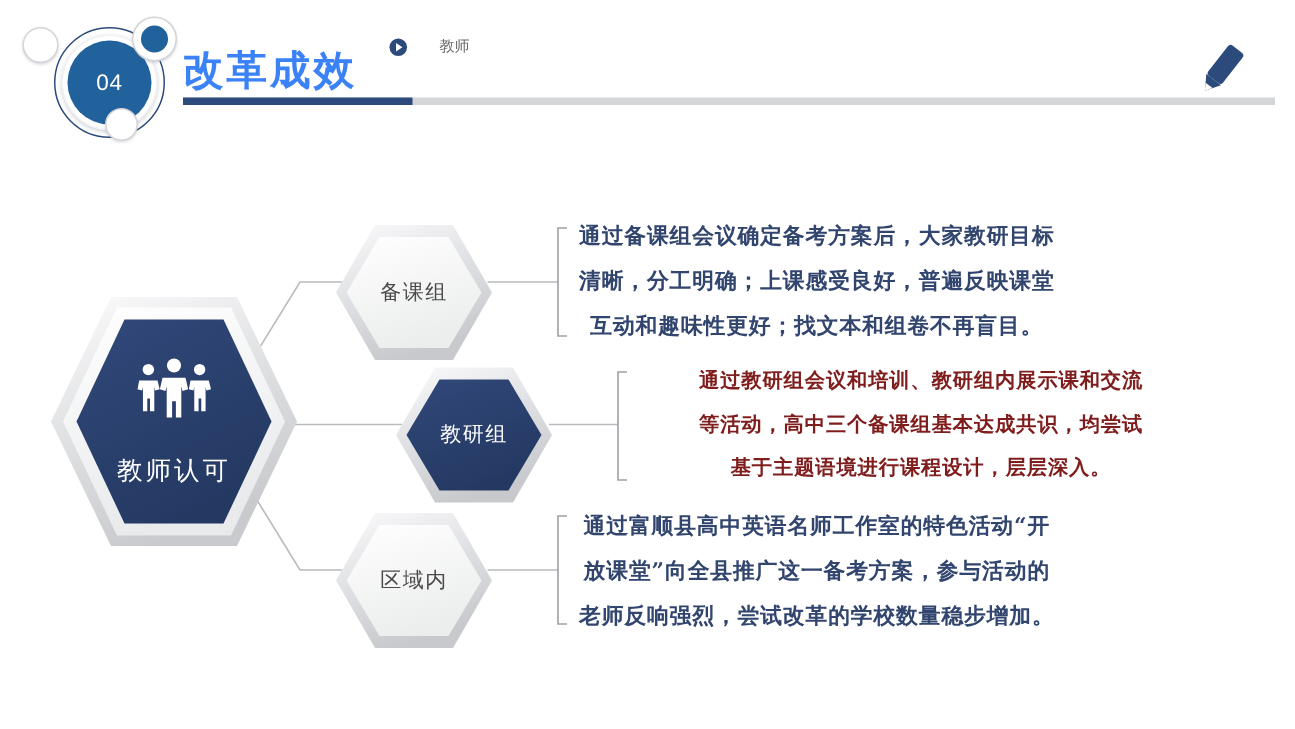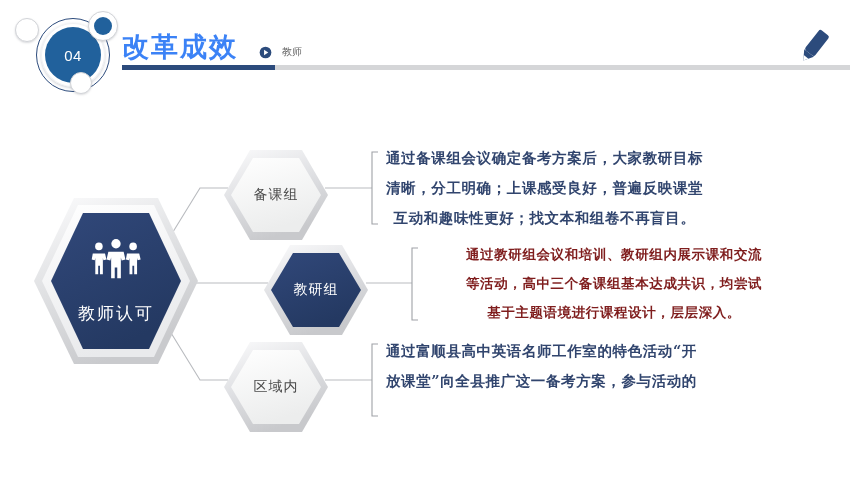--- a/index.html
+++ b/index.html
@@ -47,21 +47,21 @@
     position:absolute;left:56px;top:68px;width:22px;height:22px;border-radius:50%;
     background:#fff;border:1.6px solid #d2d4d8;box-sizing:border-box;
     box-shadow:0 1px 2px rgba(100,105,115,.22);
   }
 
   .title-main{
     position:absolute;left:122px;top:29px;
     font-size:27px;font-weight:bold;color:#3b82f6;letter-spacing:2px;
     font-family:"DejaVu Sans","Liberation Sans",sans-serif;
   }
-  .sub-wrap{position:absolute;left:259px;top:45px;display:flex;align-items:center;gap:10px;}
+  .sub-wrap{position:absolute;left:259px;top:24px;display:flex;align-items:center;gap:21px;}
   .play-ico{width:13px;height:13px;display:block;}
   .sub-label{font-size:10px;color:#6b6b6b;font-family:"DejaVu Sans","Liberation Sans",sans-serif;}
 
   .bar-track{position:absolute;left:122px;top:65px;width:728px;height:5px;background:#d5d6d8;}
   .bar-fill{position:absolute;left:0;top:0;height:5px;width:153px;background:#2c4b7c;}
 
   .pencil{position:absolute;left:795px;top:25px;width:38px;height:42px;}
 
   
   .hexwrap{position:absolute;}
@@ -267,15 +267,16 @@
 
   <div class="tblock blk-gray" style="left:426px;top:240px;">
     <div class="tline">通过教研组会议和培训、教研组内展示课和交流</div>
     <div class="tline">等活动，高中三个备课组基本达成共识，均尝试</div>
     <div class="tline">基于主题语境进行课程设计，层层深入。</div>
   </div>
 
   <div class="tblock blk-blue" style="left:386px;top:336px;">
     <div class="tline">通过富顺县高中英语名师工作室的特色活动“开</div>
     <div class="tline">放课堂”向全县推广这一备考方案，参与活动的</div>
+    <div class="tline">老师反响强烈，尝试改革的学校数量稳步增加。</div>
   </div>
 
 </div>
 
 </body></html>

